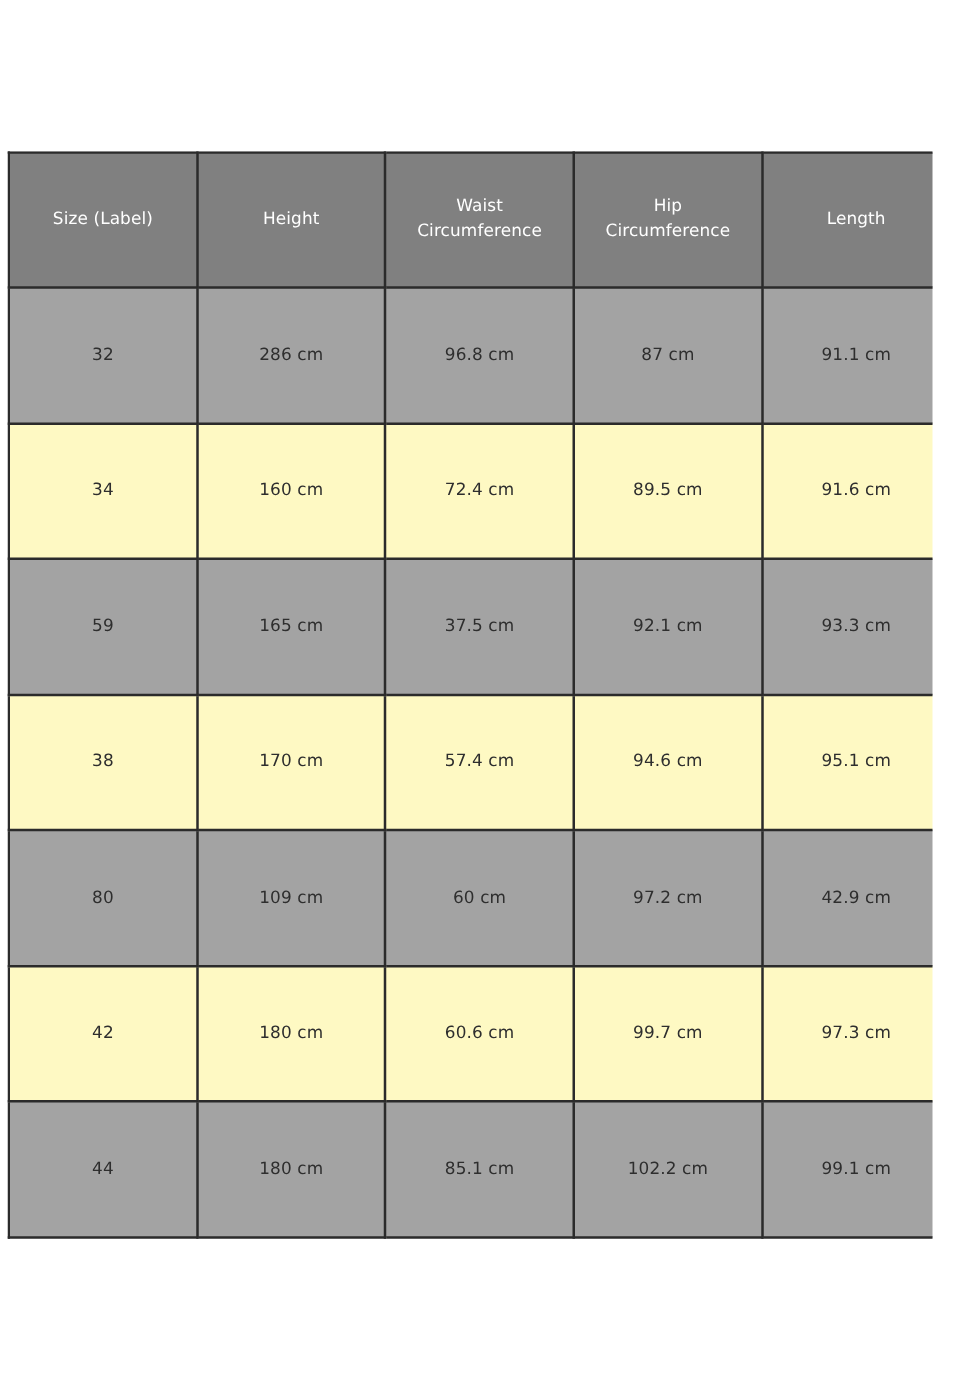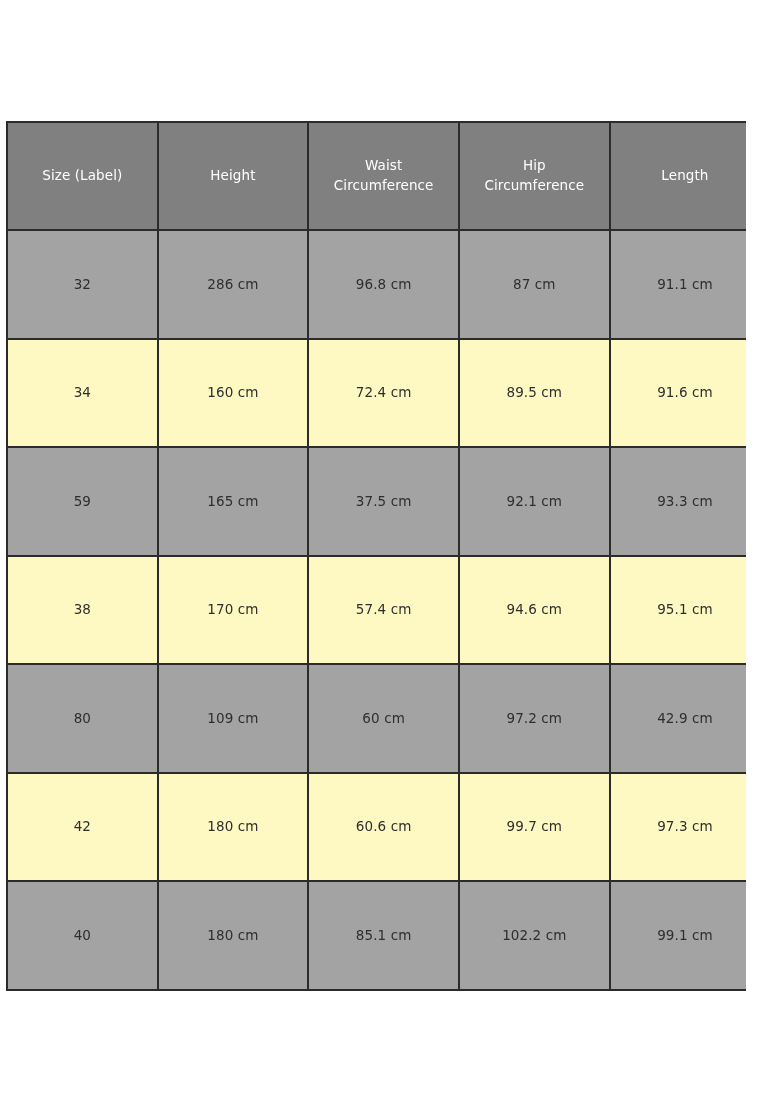--- a/index.html
+++ b/index.html
@@ -137,21 +137,21 @@
             <td>42.9 cm</td>
           </tr>
           <tr>
             <td>42</td>
             <td>180 cm</td>
             <td>60.6 cm</td>
             <td>99.7 cm</td>
             <td>97.3 cm</td>
           </tr>
           <tr class="row-odd">
-            <td>40</td>
+            <td>44</td>
             <td>180 cm</td>
             <td>85.1 cm</td>
             <td>102.2 cm</td>
             <td>99.1 cm</td>
           </tr>
         </tbody>
     </table>
   </div>
 </div>
 

